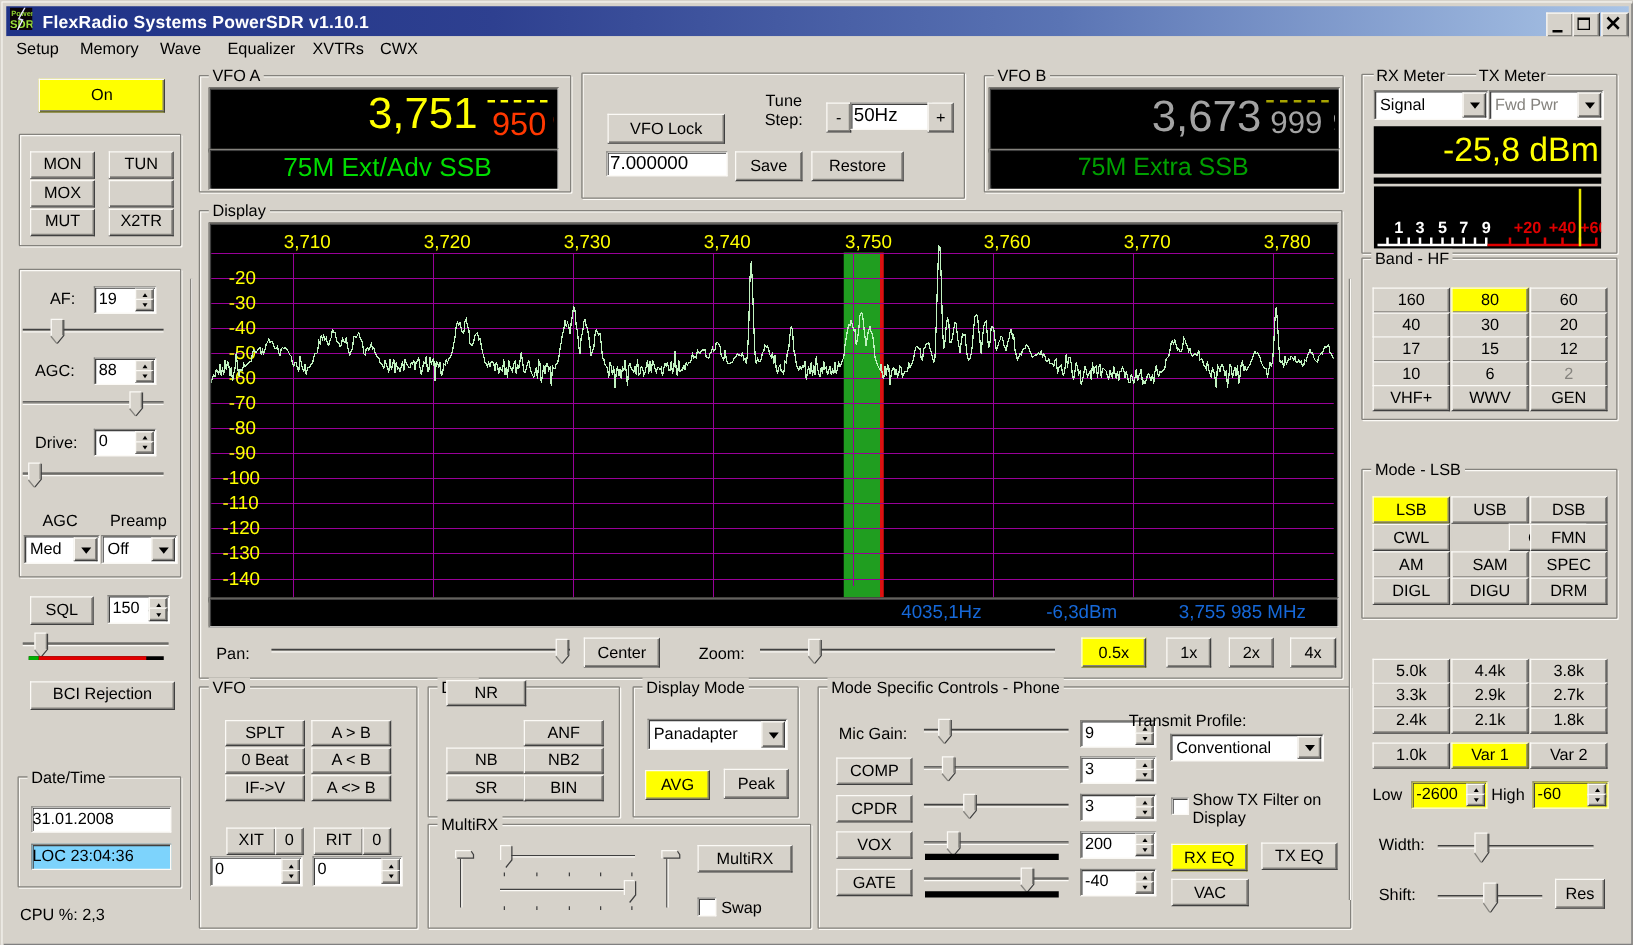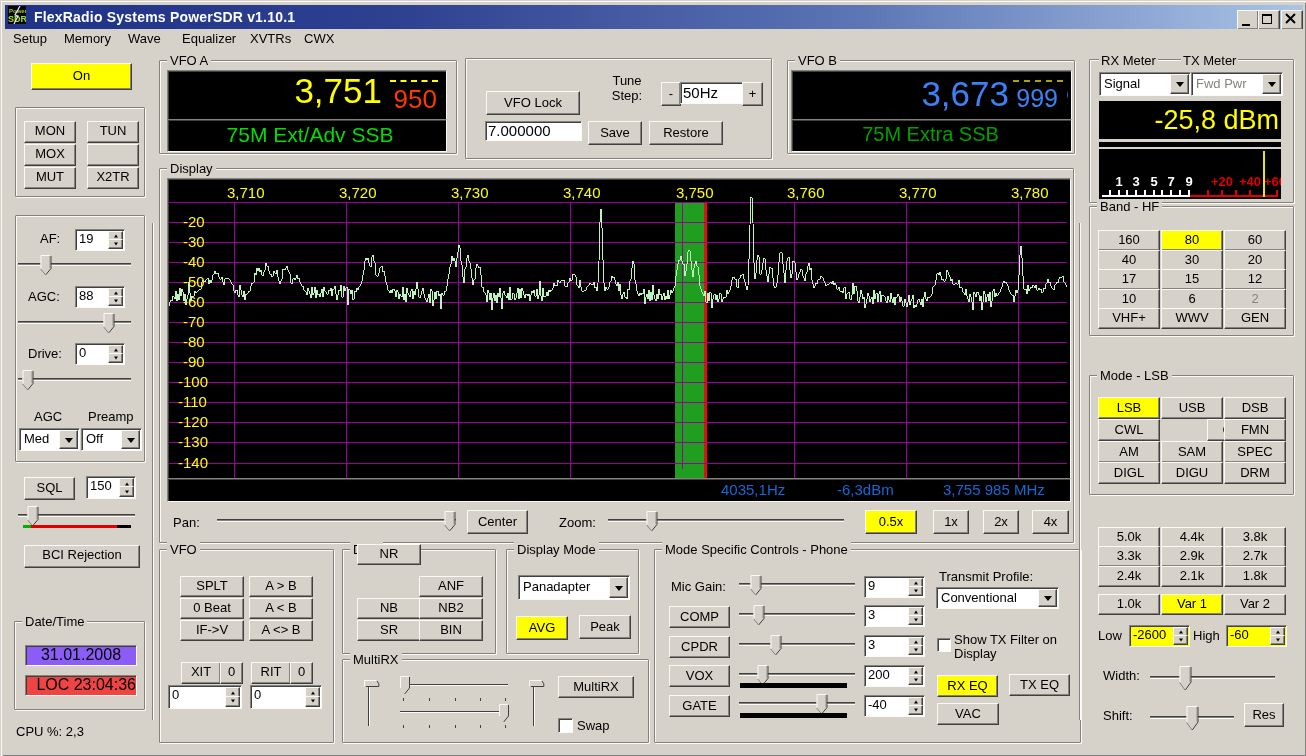--- a/index.html
+++ b/index.html
@@ -200,22 +200,22 @@
     </div>
 <div class="abs" style="left:22px;top:524px;width:108px;height:3px;background:#000;">
   <div class="abs" style="left:0;top:0;width:8px;height:3px;background:#00b000"></div>
   <div class="abs" style="left:8px;top:0;width:86px;height:3px;background:#e00000"></div>
 </div>
 <div class="btn" style="left:23px;top:544px;width:114px;height:21px;">BCI Rejection</div>
 
 <div class="grp" style="left:13px;top:620px;width:129px;height:87px;">
       <span class="lbl">Date/Time</span>
     </div>
-<div class="sunk" style="left:24px;top:644px;width:110px;height:19px;background:#8b5cf6;text-align:center;line-height:18px;font-size:16px;">31.01.2008</div>
-<div class="sunk" style="left:24px;top:674px;width:110px;height:19px;background:#ef4444;text-align:right;line-height:18px;font-size:16px;">LOC 23:04:36</div>
+<div class="sunk" style="left:24px;top:644px;width:110px;height:19px;background:#ffffff;text-align:left;line-height:18px;font-size:13px;">31.01.2008</div>
+<div class="sunk" style="left:24px;top:674px;width:110px;height:19px;background:#7dd3fc;text-align:left;line-height:18px;font-size:13px;">LOC 23:04:36</div>
 <div class="lab" style="left:15px;top:723px;">CPU %: 2,3</div>
 
 <div class="grp" style="left:158px;top:59px;width:296px;height:92px;">
       <span class="lbl">VFO A</span>
     </div>
 <div class="sunk" style="left:166px;top:69px;width:278px;height:50px;background:#000;"></div>
 <div class="abs" style="left:168px;top:71px;width:274px;height:46px;background:#000;color:#ffff00;overflow:hidden;">
   <span class="abs" style="right:61px;top:-1px;font-size:35px;">3,751</span>
   <span class="abs" style="right:6px;top:12px;font-size:26px;color:#ff3800;">950</span>
   <span class="abs" style="right:-13px;top:12px;font-size:26px;color:#ff3800;">9</span>
@@ -231,21 +231,21 @@
 <div class="tb" style="left:679px;top:81px;width:60px;height:20px;line-height:19px;font-size:15px;">50Hz</div>
 <div class="btn" style="left:741px;top:81px;width:19px;height:22px;line-height:21px;">+</div>
 <div class="tb" style="left:484px;top:120px;width:91px;height:18px;line-height:17px;font-size:15px;">7.000000</div>
 <div class="btn" style="left:587px;top:120px;width:52px;height:22px;line-height:21px;">Save</div>
 <div class="btn" style="left:648px;top:120px;width:72px;height:22px;line-height:21px;">Restore</div>
 
 <div class="grp" style="left:786px;top:59px;width:286px;height:92px;">
       <span class="lbl">VFO B</span>
     </div>
 <div class="sunk" style="left:790px;top:69px;width:279px;height:50px;background:#000;"></div>
-<div class="abs" style="left:792px;top:71px;width:275px;height:46px;background:#000;color:#3b82f6;overflow:hidden;">
+<div class="abs" style="left:792px;top:71px;width:275px;height:46px;background:#000;color:#a3a3a3;overflow:hidden;">
   <span class="abs" style="right:59px;top:2px;font-size:35px;">3,673</span>
   <span class="abs" style="right:10px;top:12px;font-size:25px;">999</span>
   <span class="abs" style="right:-12px;top:12px;font-size:25px;">9</span>
   <span class="abs" style="right:5px;top:8px;width:50px;border-top:2px dashed #a8a400;"></span>
 </div>
 <div class="sunk" style="left:790px;top:118px;width:279px;height:31px;background:#000;"></div>
 <div class="abs" style="left:792px;top:120px;width:275px;height:27px;background:#000;color:#00a000;text-align:center;font-size:20px;line-height:27px;">75M Extra SSB</div>
 
 <div class="grp" style="left:158px;top:167px;width:913px;height:373px;">
       <span class="lbl">Display</span>
@@ -564,21 +564,21 @@
       <span class="v">-40</span>
       <span class="ud">
         <span class="u">
           <i class="tri-u"></i>
         </span>
         <span class="d">
           <i class="tri-d"></i>
         </span>
       </span>
     </div>
-<div class="lab" style="left:938px;top:568px;">Transmit Profile:</div>
+<div class="lab" style="left:902px;top:568px;">Transmit Profile:</div>
 <div class="cmb" style="left:935px;top:586px;width:121px;height:20px;">
       <span class="v">Conventional</span>
       <span class="b"></span>
     </div>
 <div class="cb" style="left:936px;top:637px;width:12px;height:12px;"></div>
 <div class="lab" style="left:953px;top:632px;line-height:14px;">Show TX Filter on<br>Display</div>
 <div class="btn yel" style="left:936px;top:674px;width:59px;height:20px;line-height:19px;">RX EQ</div>
 <div class="btn" style="left:1008px;top:673px;width:59px;height:20px;line-height:19px;">TX EQ</div>
 <div class="btn" style="left:936px;top:702px;width:60px;height:20px;line-height:19px;">VAC</div>
 

